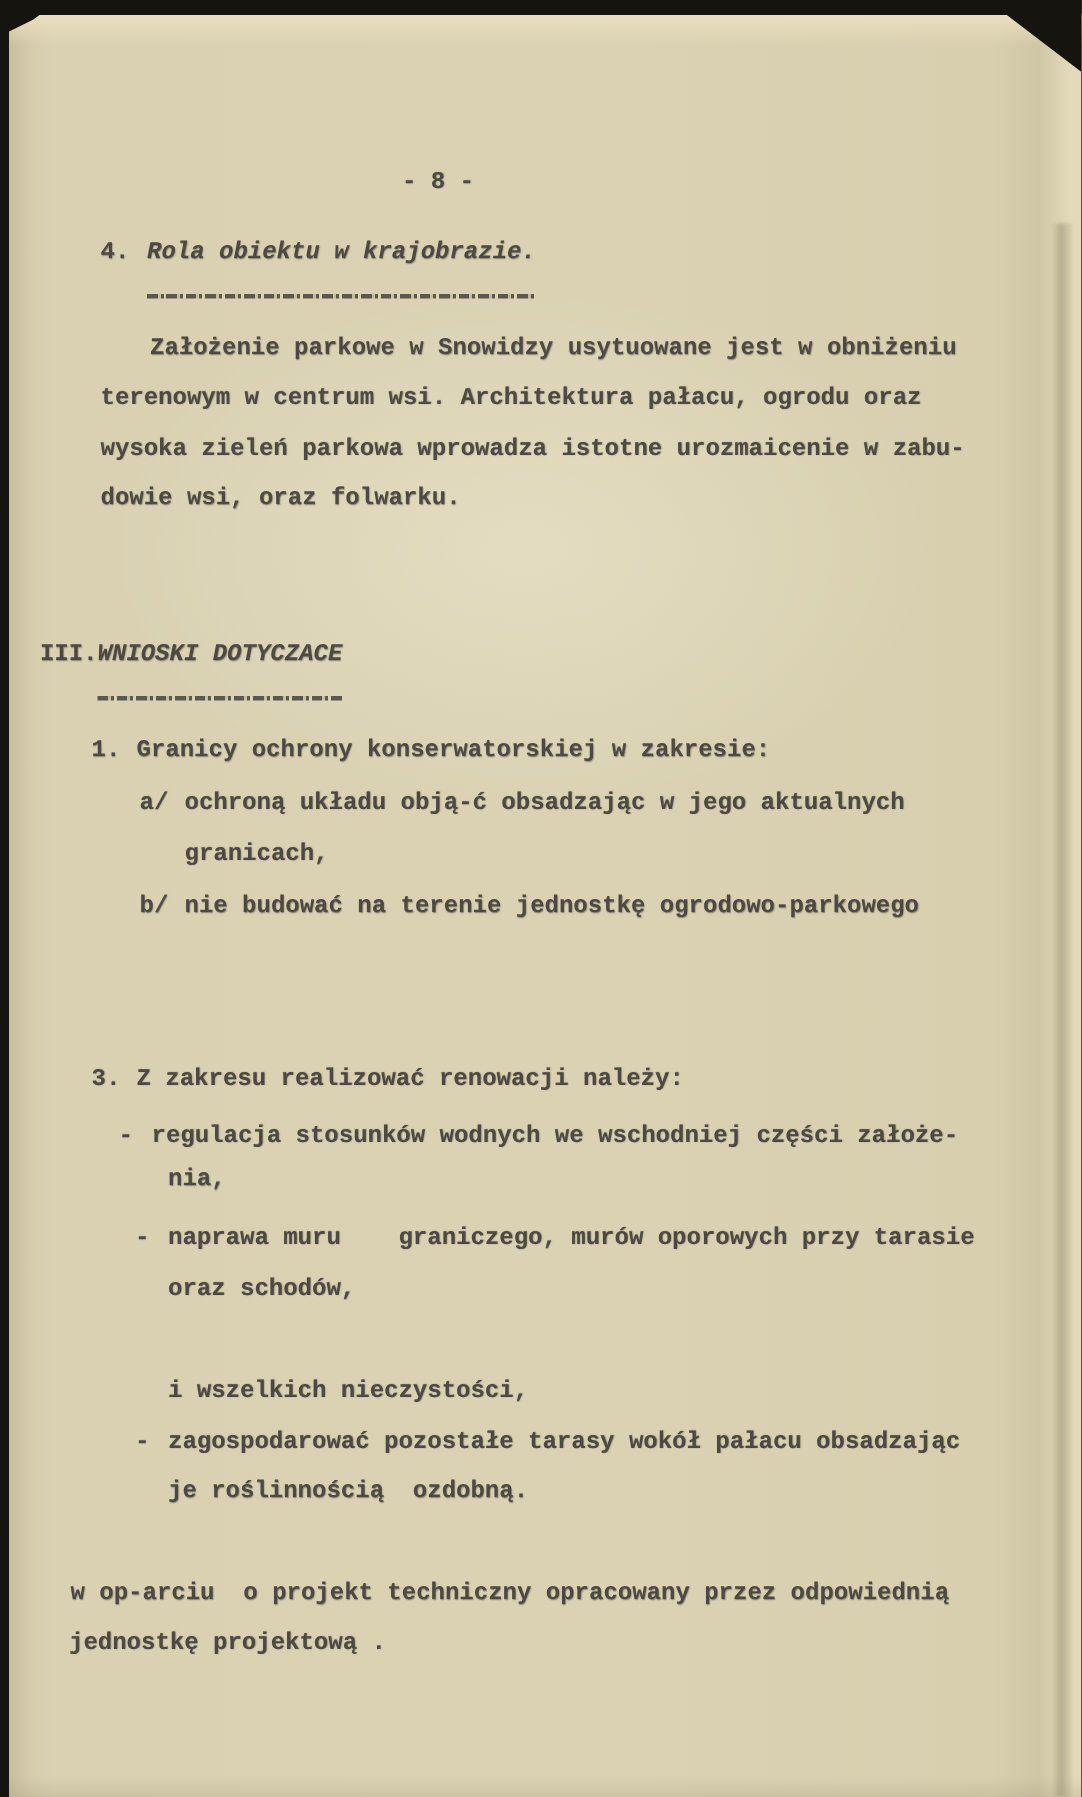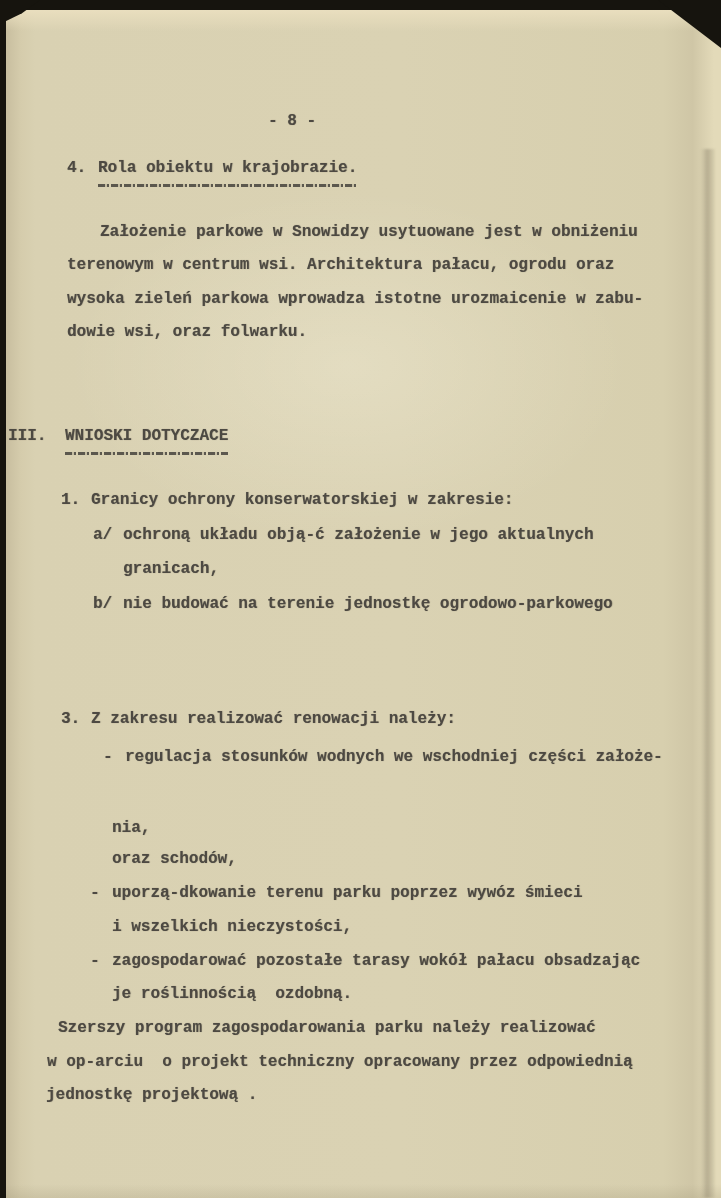--- a/index.html
+++ b/index.html
@@ -57,30 +57,31 @@
     white-space: pre;
     font-size: 16px;
     font-weight: bold;
     line-height: 22px;
     color: #3a3733;
     opacity: 0.88;
     text-shadow: 0.4px 0.4px 0.9px rgba(45,42,36,0.55);
   }
   .num { display: inline-block; }
   .w31 { width: 31px; }
-  .w57 { width: 57px; }
+  .w57 { width: 57px; text-align: right; }
   .w30 { width: 30px; }
   .w22 { width: 22px; }
   .utitle {
     display: inline-block;
-    padding-bottom: 8px;
+    padding-bottom: 20px;
     background-image: repeating-linear-gradient(90deg, rgba(58,55,51,0.9) 0 7px, rgba(58,55,51,0.15) 7px 9px, rgba(58,55,51,0.9) 9px 11px, transparent 11px 13px);
     background-repeat: no-repeat;
     background-position: 0 100%;
     background-size: 102% 3px;
+    font-style: italic;
   }
 </style>
 </head>
 <body>
 
 <div class="scan">
   <div class="paper">
 
     <div class="ln" style="left:263px;top:101px">- 8 -</div>
 
@@ -88,39 +89,38 @@
 
     <div class="ln" style="left:95px;top:212px">Założenie parkowe w Snowidzy usytuowane jest w obniżeniu</div>
     <div class="ln" style="left:62px;top:245px">terenowym w centrum wsi. Architektura pałacu, ogrodu oraz</div>
     <div class="ln" style="left:62px;top:312px">dowie wsi, oraz folwarku.</div>
     <div class="ln" style="left:62px;top:279px">wysoka zieleń parkowa wprowadza istotne urozmaicenie w zabu-</div>
 
     <div class="ln" style="left:3px;top:416px"><span class="num w57">III.</span><span class="utitle">WNIOSKI DOTYCZACE</span></div>
 
     <div class="ln" style="left:56px;top:480px"><span class="num w30">1.</span><span>Granicy ochrony konserwatorskiej w zakresie:</span></div>
 
-    <div class="ln" style="left:88px;top:515px"><span class="num w30">a/</span><span>ochroną układu obją-ć założenie w jego aktualnych</span></div>
+    <div class="ln" style="left:88px;top:515px"><span class="num w30">a/</span><span>ochroną układu obją-ć obsadzając w jego aktualnych</span></div>
     <div class="ln" style="left:118px;top:549px">granicach,</div>
 
     <div class="ln" style="left:88px;top:584px"><span class="num w30">b/</span><span>nie budować na terenie jednostkę ogrodowo-parkowego</span></div>
 
     <div class="ln" style="left:56px;top:699px"><span class="num w30">3.</span><span>Z zakresu realizować renowacji należy:</span></div>
 
-    <div class="ln" style="left:98px;top:737px"><span class="num w22">-</span><span>regulacja stosunków wodnych we wschodniej części założe-</span></div>
-    <div class="ln" style="left:107px;top:808px">nia,</div>
+    <div class="ln" style="left:74px;top:737px"><span class="num w22">-</span><span>regulacja stosunków wodnych we wschodniej części założe-</span></div>
+    <div class="ln" style="left:107px;top:766px">nia,</div>
 
+    <div class="ln" style="left:85px;top:805px"><span class="num w22">-</span><span>naprawa muru    graniczego, murów oporowych przy tarasie</span></div>
     <div class="ln" style="left:107px;top:839px">oraz schodów,</div>
 
-    <div class="ln" style="left:85px;top:873px"><span class="num w22">-</span><span>uporzą-dkowanie terenu parku poprzez wywóz śmieci</span></div>
     <div class="ln" style="left:107px;top:907px">i wszelkich nieczystości,</div>
 
     <div class="ln" style="left:107px;top:974px">je roślinnością  ozdobną.</div>
     <div class="ln" style="left:85px;top:941px"><span class="num w22">-</span><span>zagospodarować pozostałe tarasy wokół pałacu obsadzając</span></div>
 
-    <div class="ln" style="left:53px;top:1008px">Szerszy program zagospodarowania parku należy realizować</div>
     <div class="ln" style="left:42px;top:1042px">w op-arciu  o projekt techniczny opracowany przez odpowiednią</div>
     <div class="ln" style="left:41px;top:1075px">jednostkę projektową .</div>
 
     <div class="edge-right-shadow"></div>
   </div>
 
   <div class="edge-top-band"></div>
   <div class="edge-left-band"></div>
   <div class="corner-tl"></div>
   <div class="corner-tr"></div>

